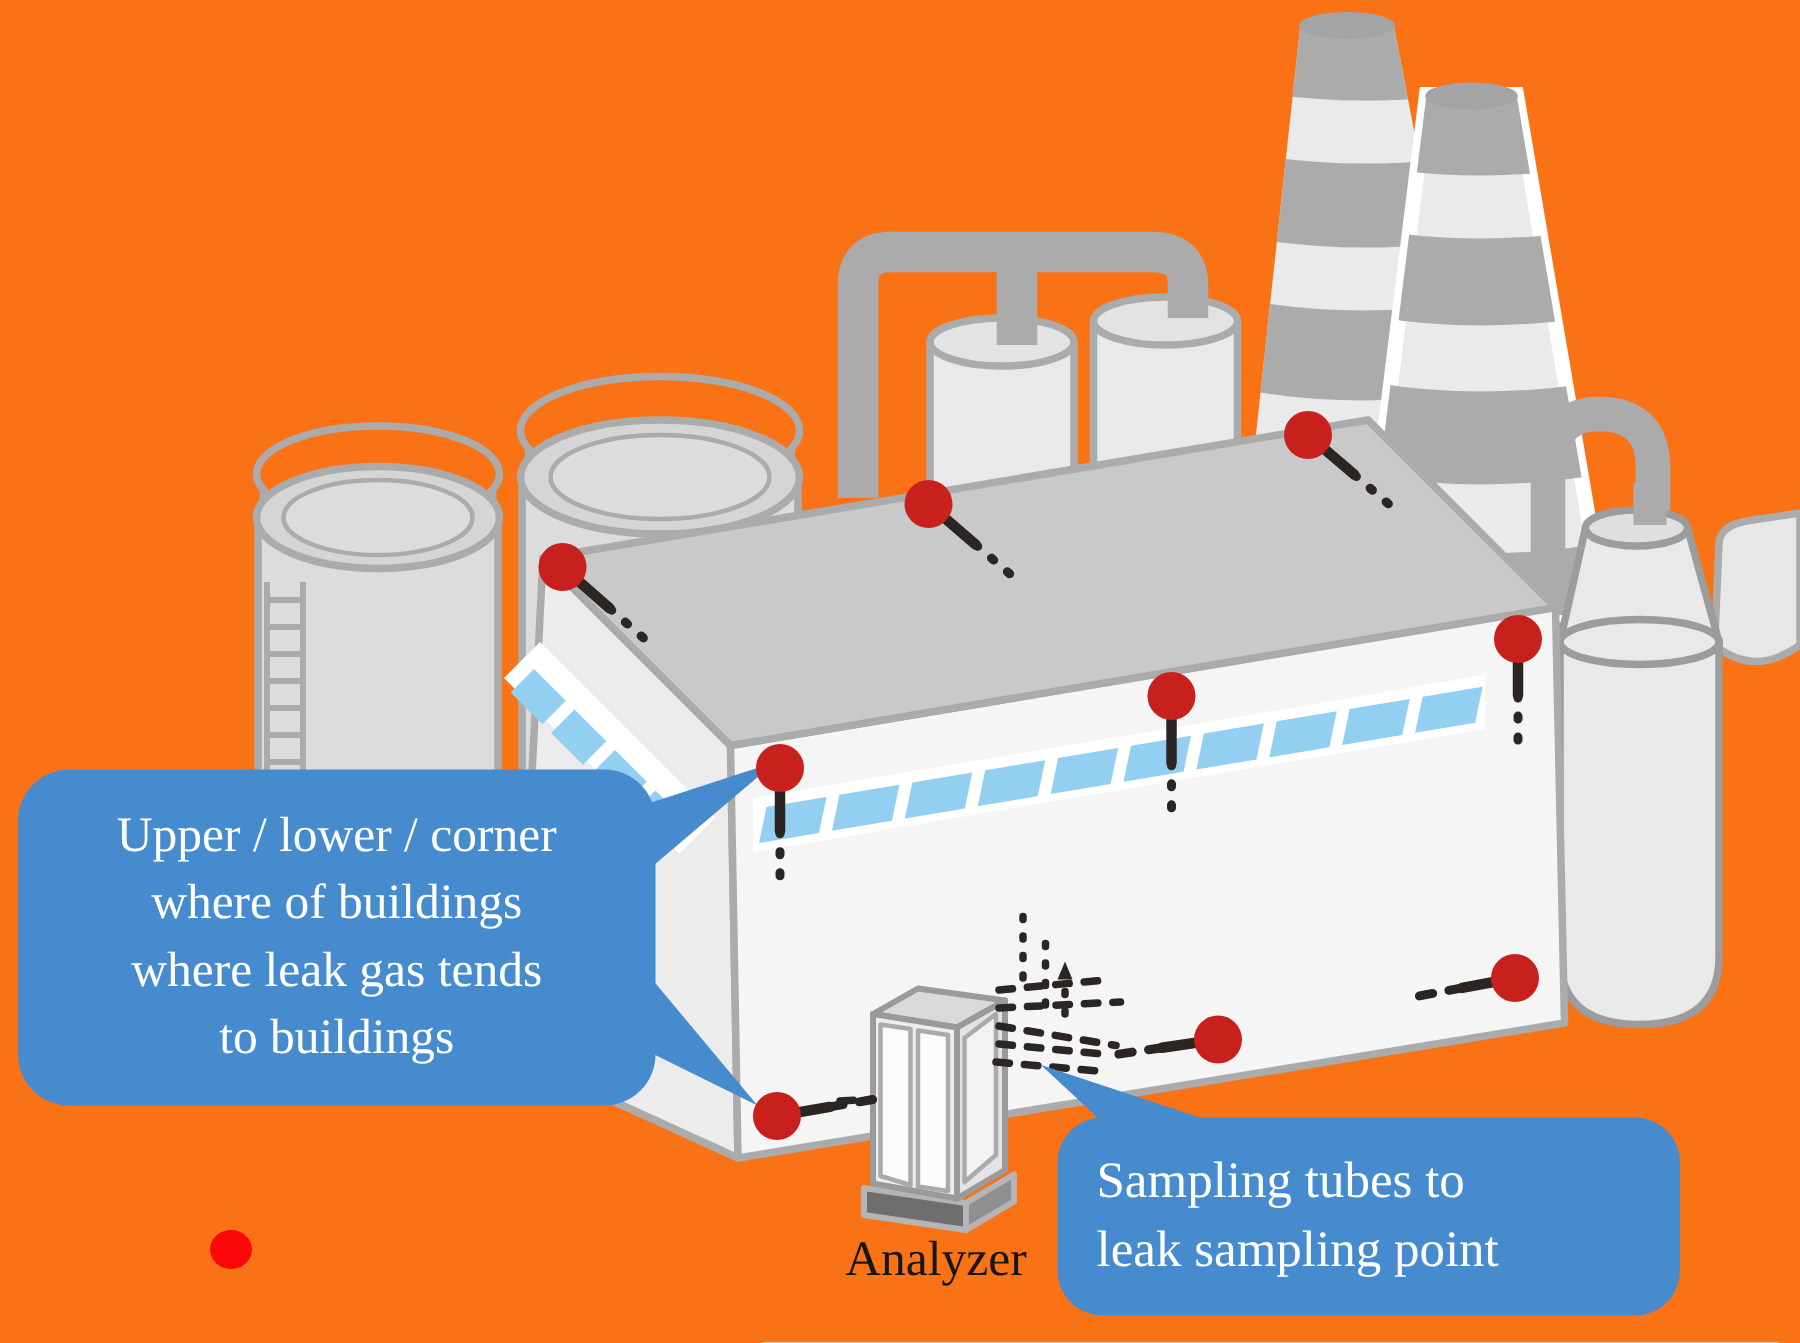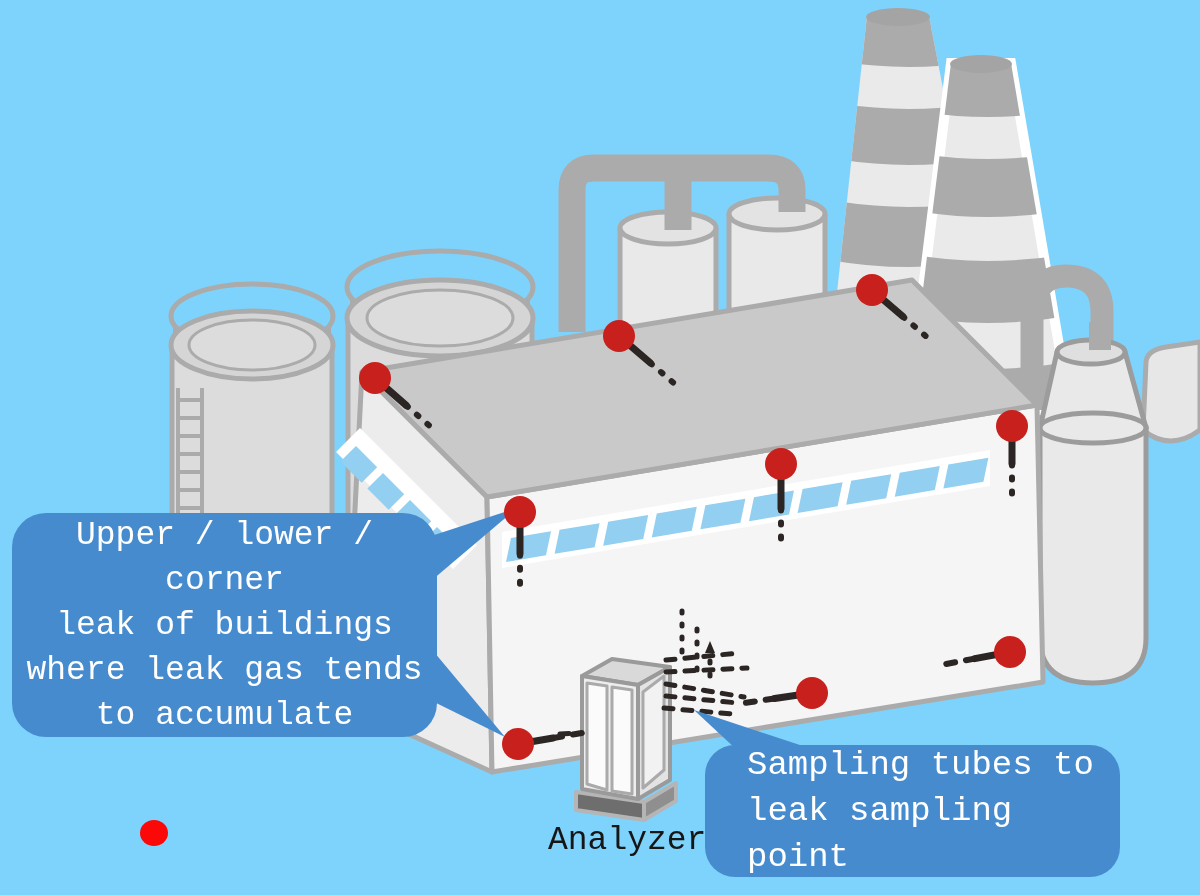--- a/index.html
+++ b/index.html
@@ -1,34 +1,34 @@
 <!DOCTYPE html>
 <html><head>
 <meta charset="utf-8">
 <style>
   html,body{margin:0;padding:0;background:#fff;}
   .stage{
-    position:relative;width:1200px;height:895px;background:#7dd3fc;
-    font-family:Liberation Mono, monospace;overflow:hidden;
+    position:relative;width:1200px;height:895px;background:#f97316;
+    font-family:Liberation Serif, serif;overflow:hidden;
     --callout-bg:#478BCF;
   }
   .stage svg{position:absolute;left:0;top:0;}
   .callout{
     position:absolute;background:var(--callout-bg);color:#ffffff;
     box-sizing:border-box;
   }
   .callout-areas{
     left:12px;top:513px;width:425px;height:224px;border-radius:34px;
     display:flex;flex-direction:column;justify-content:center;align-items:center;
     text-align:center;font-size:33px;line-height:45px;
   }
   .callout-tubes{
     left:705px;top:745px;width:415px;height:132px;border-radius:30px;
     display:flex;flex-direction:column;justify-content:center;
-    padding-left:42px;font-size:34px;line-height:46px;
+    padding-left:26px;font-size:34px;line-height:46px;
   }
   .legend{
     position:absolute;left:140px;top:820px;display:flex;align-items:center;
     gap:13px;font-size:31px;color:#161616;
   }
   .legend-dot{width:28px;height:26px;border-radius:50%;background:#fb0808;flex:0 0 auto;}
   .analyzer-label{
     position:absolute;left:548px;top:822px;width:152px;text-align:center;
     font-size:33px;color:#161616;
   }
@@ -231,23 +231,23 @@
         <line x1="774.6" y1="698.5" x2="744" y2="703" stroke="#2B2523" stroke-width="6" stroke-linecap="round" stroke-dasharray="9 11"></line>
         <circle cx="812" cy="693" r="16" fill="#C8201D"></circle>
         <line x1="1010" y1="652" x2="974.8" y2="658.6" stroke="#2B2523" stroke-width="7" stroke-linecap="round"></line>
         <line x1="974.8" y1="658.6" x2="946" y2="664" stroke="#2B2523" stroke-width="6" stroke-linecap="round" stroke-dasharray="9 11"></line>
         <circle cx="1010" cy="652" r="16" fill="#C8201D"></circle>
       </g>
 </svg>
 
 <div class="callout callout-areas">
   <div>Upper / lower / corner</div>
-  <div>leak of buildings</div>
+  <div>where of buildings</div>
   <div>where leak gas tends</div>
-  <div>to accumulate</div>
+  <div>to buildings</div>
 </div>
 
 <div class="callout callout-tubes">
   <div>Sampling tubes to</div>
   <div>leak sampling point</div>
 </div>
 
 <div class="legend">
   <span class="legend-dot" style="background: rgb(251, 8, 8);"></span>
 </div>

